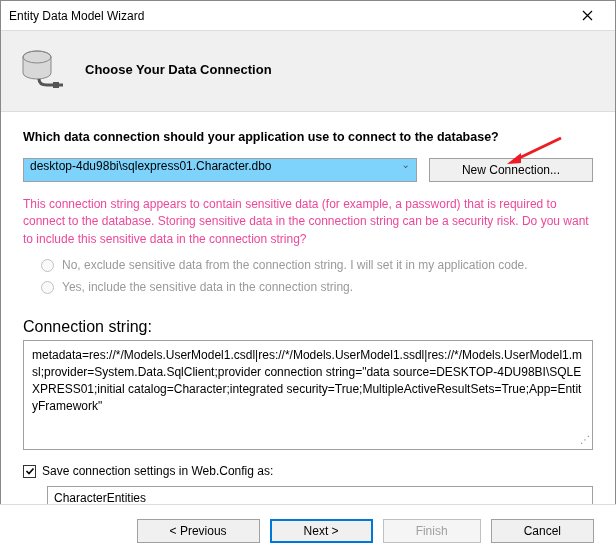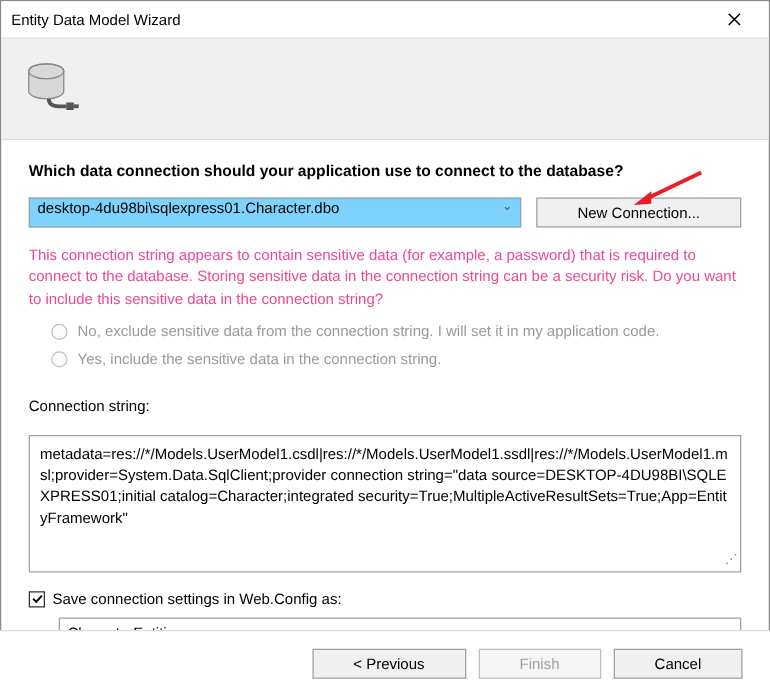--- a/index.html
+++ b/index.html
@@ -14,21 +14,21 @@
 .question { font-weight: 600; font-size: 12.5px; margin-bottom: 14px; }
 .conn-row { display: flex; gap: 12px; align-items: center; margin-bottom: 14px; position: relative; }
 .dropdown { flex: 1; height: 24px; border: 1px solid #a0a0a0; background: #7dd3fc; display: flex; align-items: flex-start; padding: 0 6px; font-size: 12px; cursor: pointer; }
 .dropdown-text { flex: 1; white-space: nowrap; overflow: hidden; text-overflow: ellipsis; }
 .dropdown-chevron { font-size: 10px; color: #555; padding-left: 6px; }
 .btn { height: 24px; padding: 0 32px; border: 1px solid #a0a0a0; background: #f0f0f0; font-size: 12px; cursor: pointer; display: inline-flex; align-items: center; justify-content: center; min-width: 130px; }
 .info-text { color: #ec4899; font-size: 12px; line-height: 1.45; margin-bottom: 10px; }
 .radio-group { margin-bottom: 24px; padding-left: 18px; }
 .radio-option { display: flex; align-items: center; gap: 8px; margin-bottom: 8px; color: #9a9a9a; font-size: 12px; }
 .radio-circle { width: 13px; height: 13px; border: 1px solid #c0c0c0; border-radius: 50%; background: #fafafa; }
-.section-label { font-size: 12px; margin-bottom: 16px; }
+.section-label { font-size: 16px; margin-bottom: 4px; }
 .conn-string-box { width: 100%; height: 110px; border: 1px solid #a0a0a0; background: #fff; padding: 6px 8px; font-size: 12px; line-height: 1.4; overflow-y: auto; position: relative; margin-bottom: 14px; word-break: break-all; }
 .scroll-hint { position: absolute; right: 2px; bottom: 2px; font-size: 10px; color: #888; }
 .checkbox-row { display: flex; align-items: center; gap: 6px; margin-bottom: 8px; }
 .checkbox { width: 13px; height: 13px; border: 1px solid #333; background: #fff; display: flex; align-items: center; justify-content: center; cursor: pointer; }
 .checkbox svg { width: 10px; height: 10px; }
 .settings-input { width: calc(100% - 24px); margin-left: 24px; height: 24px; border: 1px solid #a0a0a0; padding: 0 6px; font-size: 12px; }
 .footer { position: absolute; bottom: 0; left: 0; right: 0; padding: 14px 22px; display: flex; justify-content: flex-end; gap: 10px; border-top: 1px solid #ddd; background: #fff; }
 .footer .btn { min-width: 88px; }
 .btn-primary { border: 2px solid #0078d7; }
 .btn-disabled { color: #a0a0a0; border-color: #c0c0c0; background: #f5f5f5; cursor: default; }
@@ -50,20 +50,21 @@
   <div class="header-icon">
     <svg width="48" height="48" viewBox="0 0 48 48">
       <ellipse cx="18" cy="12" rx="14" ry="6" fill="#d8d8d8" stroke="#888" stroke-width="1"></ellipse>
       <path d="M4 12 v16 a14 6 0 0 0 28 0 V12" fill="#d8d8d8" stroke="#888" stroke-width="1"></path>
       <ellipse cx="18" cy="12" rx="14" ry="6" fill="none" stroke="#888" stroke-width="1"></ellipse>
       <path d="M20 34 q0 6 8 6 h6" fill="none" stroke="#555" stroke-width="3"></path>
       <rect x="34" y="37" width="6" height="6" fill="#555"></rect>
       <rect x="40" y="38.5" width="4" height="3" fill="#555"></rect>
     </svg>
   </div>
+  <div class="header-title">Choose Your Data Connection</div>
 </div>
 
 <div class="content">
   <div class="question">Which data connection should your application use to connect to the database?</div>
 
   <div class="conn-row">
     <div class="dropdown">
       <span class="dropdown-text">desktop-4du98bi\sqlexpress01.Character.dbo</span>
       <span class="dropdown-chevron">⌄</span>
     </div>
@@ -99,15 +100,16 @@
           <path d="M1.5 5 L4 7.5 L8.5 2.5" stroke="#000" stroke-width="1.6" fill="none"></path>
         </svg>
     </span>
     <span>Save connection settings in Web.Config as:</span>
   </div>
   <input class="settings-input" type="text" value="CharacterEntities" style="">
 </div>
 
 <div class="footer">
   <button class="btn">&lt; Previous</button>
+  <button class="btn btn-primary">Next &gt;</button>
   <button class="btn btn-disabled">Finish</button>
   <button class="btn">Cancel</button>
 </div>
 
 </body></html>

